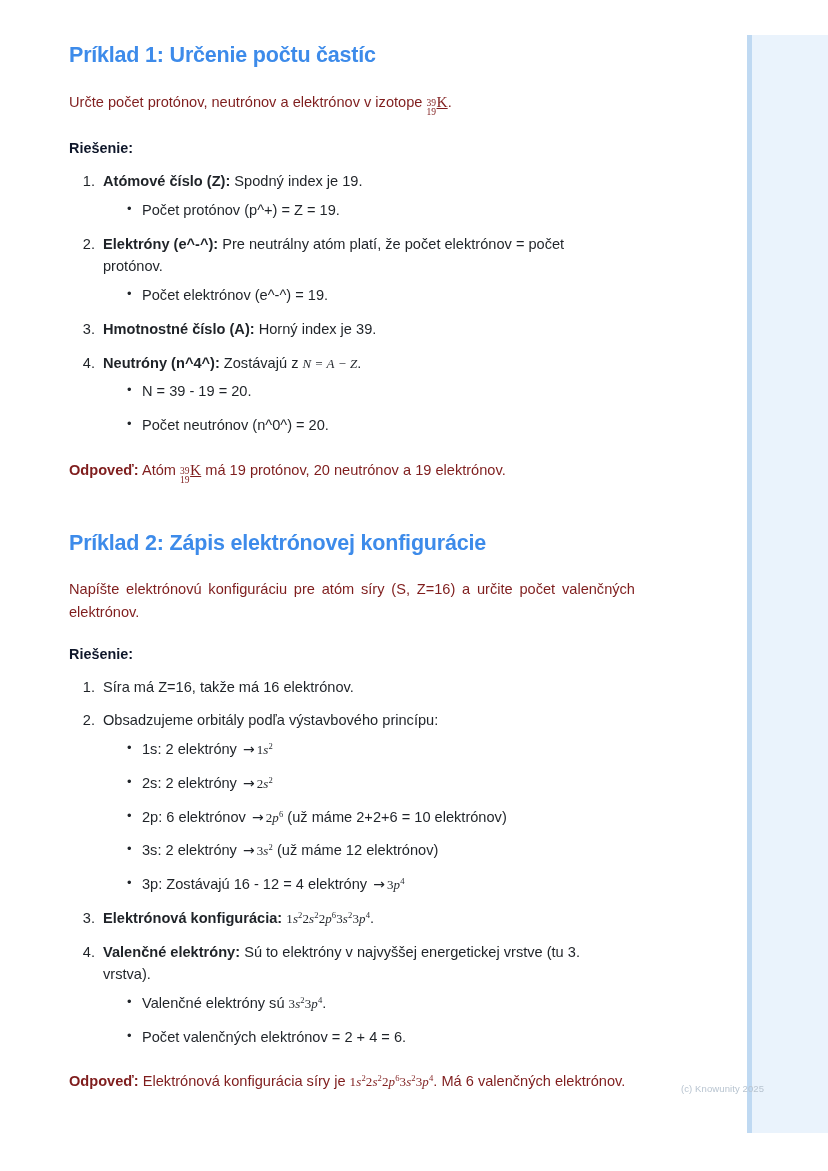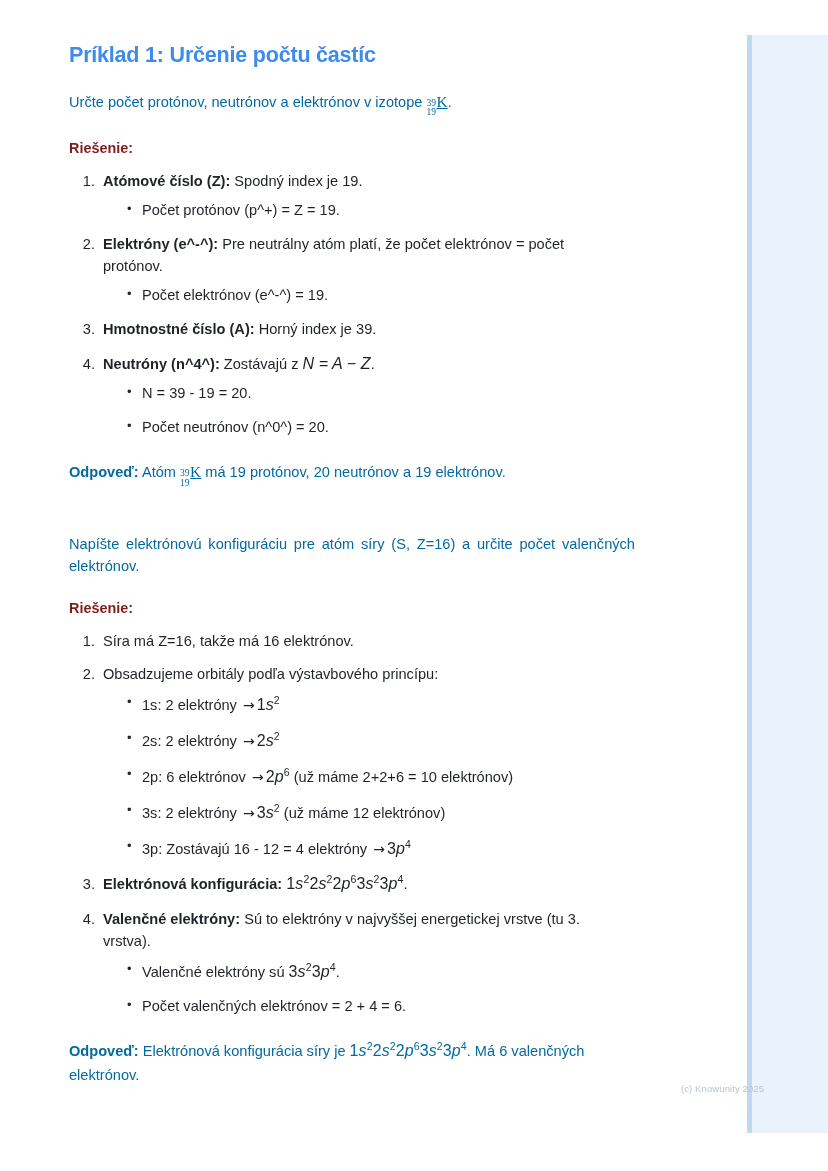--- a/index.html
+++ b/index.html
@@ -58,31 +58,31 @@
     margin: 0;
     line-height: 1.25;
   }
   #heading-1-wrap { margin-top: 14px; }
   #heading-2-wrap { margin-top: 44px; }
 
   p.body-text {
     font-size: 14.6px;
     line-height: 1.55;
     margin: 21px 0 0 0;
-    color: #0369a1;
+    color: #7f1d1d;
   }
   p.body-text.justified {
     text-align: justify;
   }
 
   p.label-bold {
     font-size: 14.4px;
     font-weight: bold;
     margin: 22px 0 0 0;
-    color: #7f1d1d;
+    color: #0f172a;
   }
 
   
   ol.steps {
     margin: 14px 15px 0 0;
     padding-left: 30px;
     font-size: 14.6px;
     line-height: 1.55;
   }
   ol.steps > li {
@@ -109,23 +109,23 @@
     left: 0;
     top: -1px;
     font-size: 13px;
     color: #1f2328;
   }
 
   .bold { font-weight: bold; }
 
   
   .math {
-    font-family: Liberation Sans, sans-serif;
+    font-family: Liberation Serif, serif;
     font-style: italic;
-    font-size: 16px;
+    font-size: 13px;
     letter-spacing: 0.1px;
   }
   .math .up { font-style: normal; }
   .math sup {
     font-size: 0.66em;
     font-style: normal;
     vertical-align: super;
     line-height: 0;
   }
 
@@ -217,20 +217,21 @@
 
       <p class="body-text">
         <span class="bold">Odpoveď:</span><span> Atóm </span><span class="isotope"><span class="stack">
               <span>39</span>
               <span>19</span>
             </span><span>K</span></span><span> má 19 protónov, 20 neutrónov a 19 elektrónov.</span>
       </p>
     </div>
 
     <div id="heading-2-wrap">
+      <h2 class="section-heading">Príklad 2: Zápis elektrónovej konfigurácie</h2>
 
       <p class="body-text justified">Napíšte elektrónovú konfiguráciu pre atóm síry (S, Z=16) a určite počet valenčných elektrónov.</p>
 
       <p class="label-bold">Riešenie:</p>
 
       <ol class="steps">
         <li>
           <span>Síra má Z=16, takže má 16 elektrónov.</span>
         </li>
 

